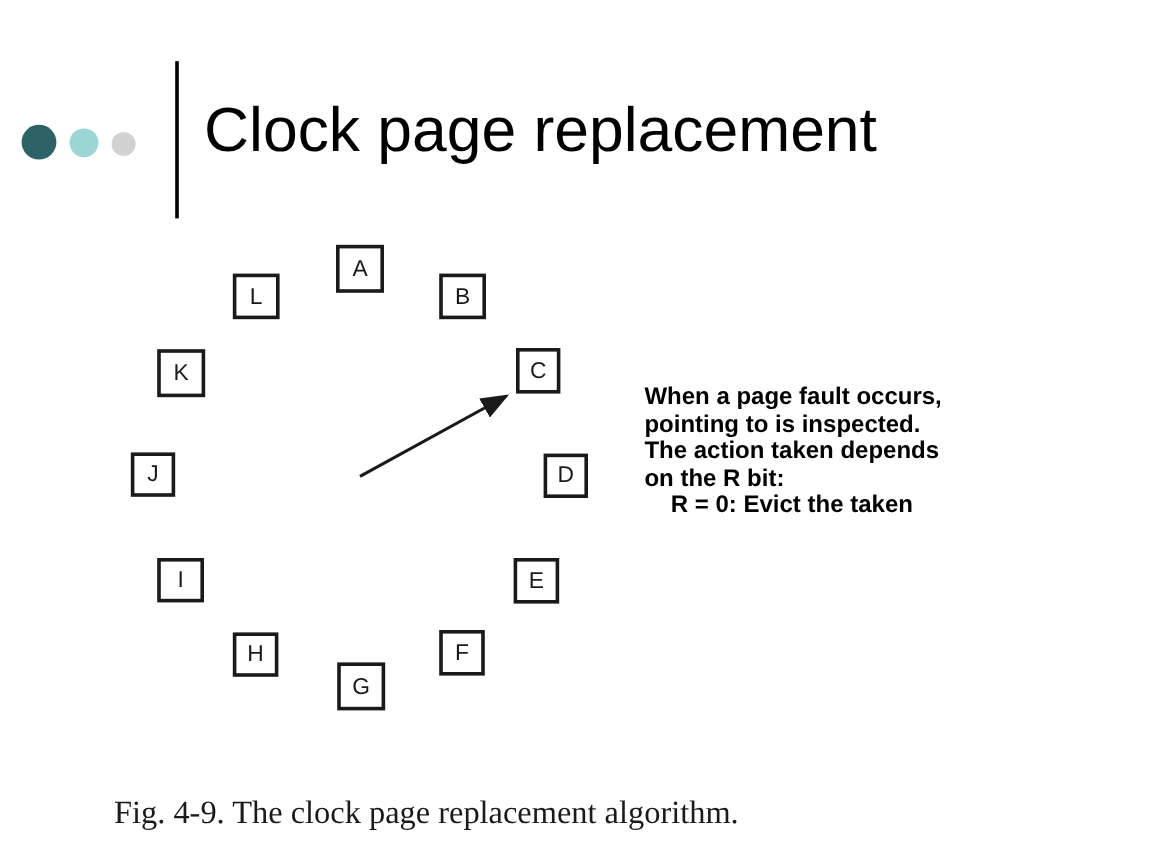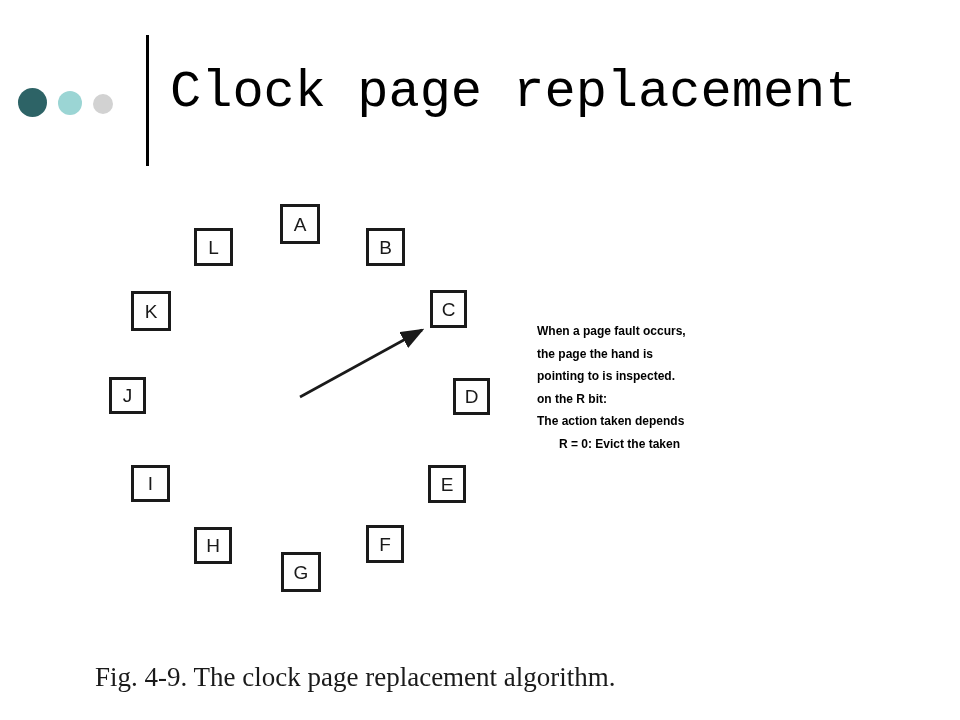--- a/index.html
+++ b/index.html
@@ -14,24 +14,23 @@
     position: relative;
     overflow: hidden;
     font-family: "Liberation Sans", sans-serif;
     color: #000000;
   }
 
   
   #slide-header {
     position: absolute;
     left: 0;
-    top: 0;
+    top: 16px;
     width: 760px;
     height: 190px;
-    font-family: Liberation Mono, monospace;
   }
   .bullet-dot {
     position: absolute;
     border-radius: 50%;
   }
   #dot-dark {
     left: 18px;
     top: 88px;
     width: 29px;
     height: 29px;
@@ -109,21 +108,21 @@
     height: 400px;
     overflow: visible;
   }
 
   
   #explanation {
     position: absolute;
     left: 537px;
     top: 320px;
     width: 340px;
-    font-size: 12px;
+    font-size: 20px;
     font-weight: bold;
     line-height: 22.5px;
     color: #000000;
     white-space: nowrap;
   }
   #explanation .exp-line { display: block; }
   #explanation .exp-line.indented { padding-left: 22px; }
 
   
   #figure-caption {
@@ -169,21 +168,20 @@
         <marker id="arrowhead" markerWidth="9" markerHeight="7" refX="8" refY="3.5" orient="auto">
           <polygon points="0 0, 9 3.5, 0 7" fill="#1a1a1a"></polygon>
         </marker>
       </defs>
       <line id="hand-line" x1="205" y1="202" x2="327" y2="135" stroke="#1a1a1a" stroke-width="2.6" marker-end="url(#arrowhead)"></line>
     </svg>
   </div>
 
   <div id="explanation">
       <span class="exp-line">When a page fault occurs,</span>
-      <span class="exp-line">the page the hand is</span>
       <span class="exp-line">pointing to is inspected.</span>
+      <span class="exp-line">The action taken depends</span>
       <span class="exp-line">on the R bit:</span>
-      <span class="exp-line">The action taken depends</span>
       <span class="exp-line indented">R = 0: Evict the taken</span>
     </div>
 
   <div id="figure-caption">Fig. 4-9. The clock page replacement algorithm.</div>
 </div>
 
 </body></html>

